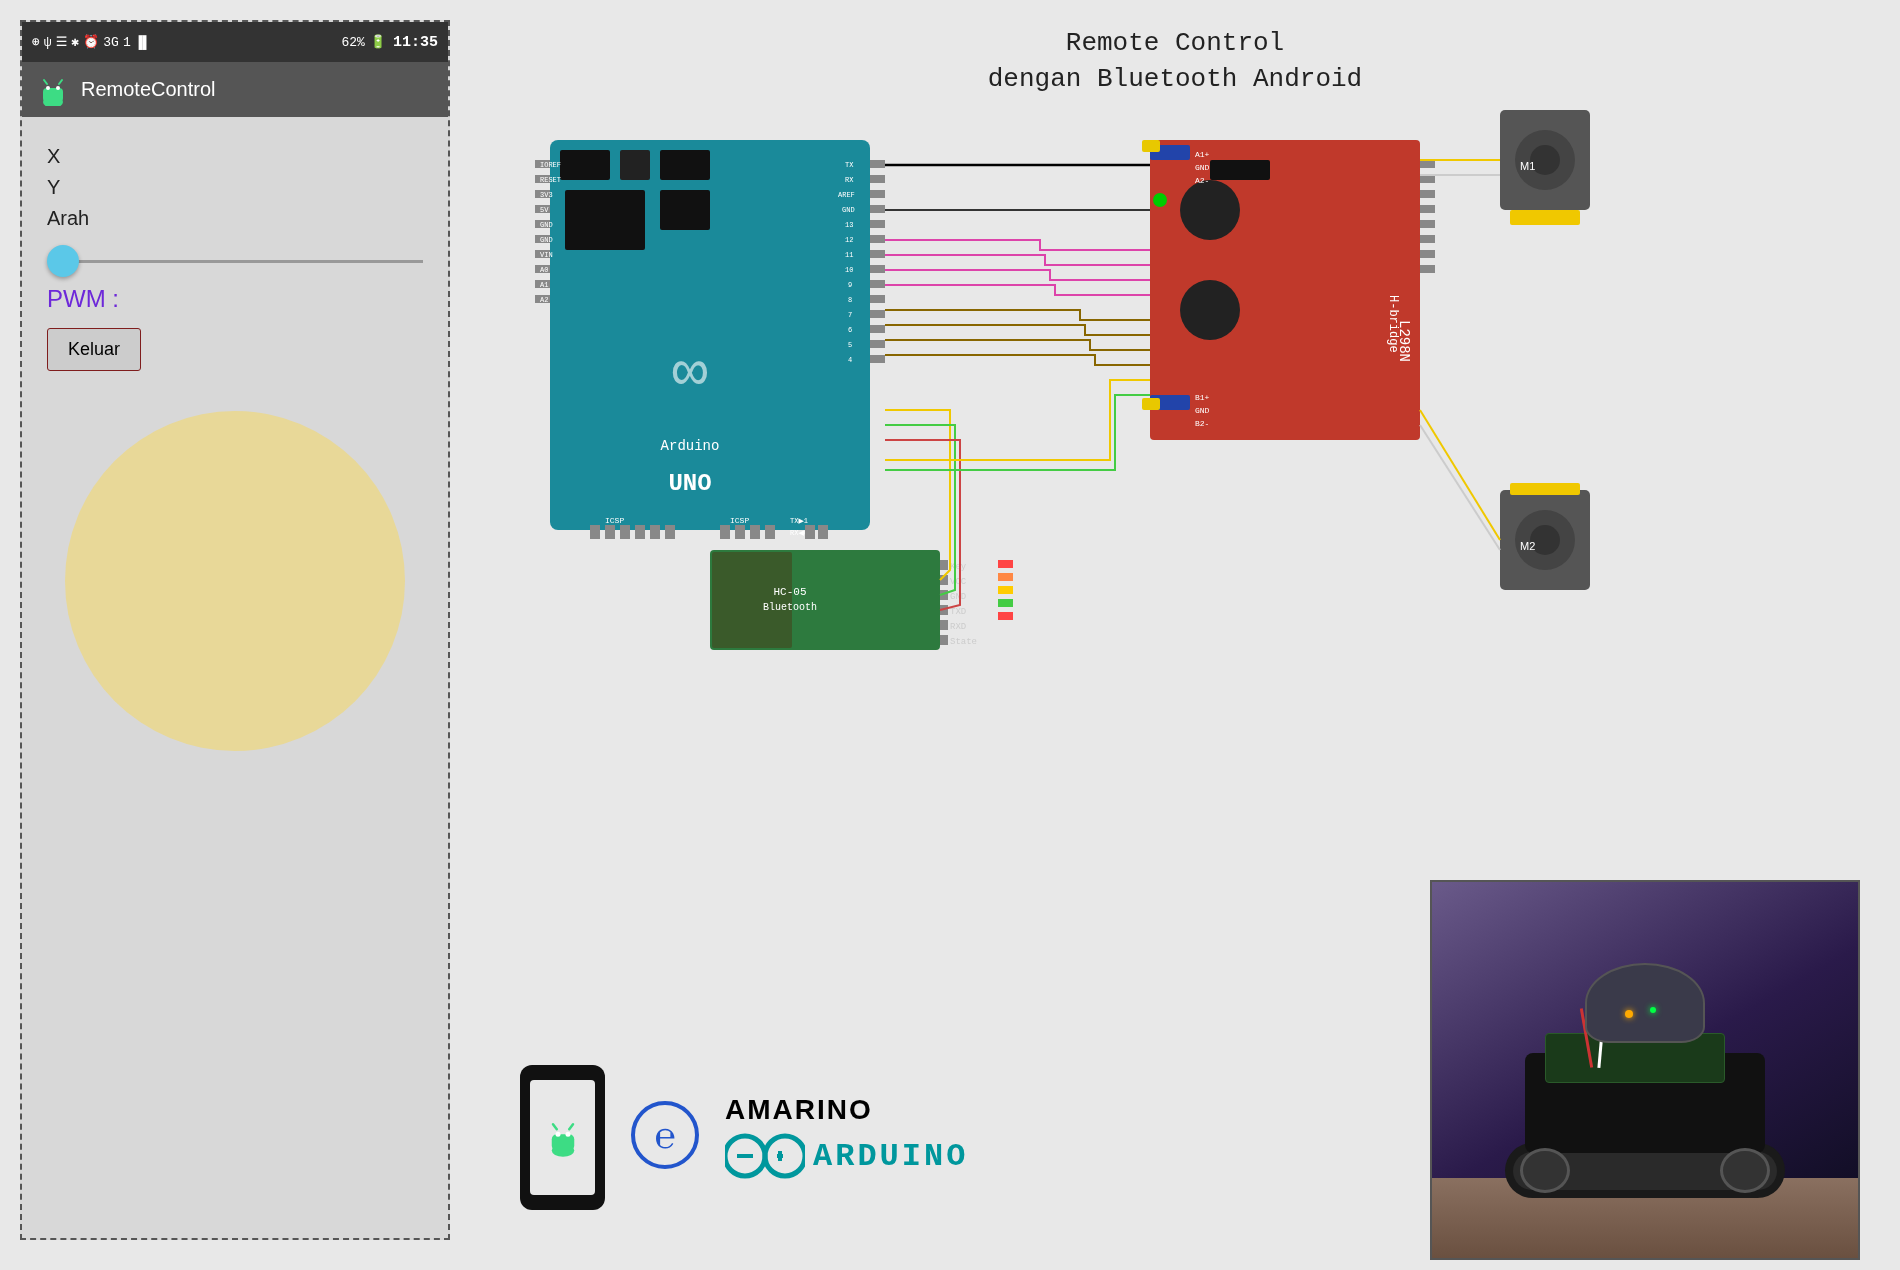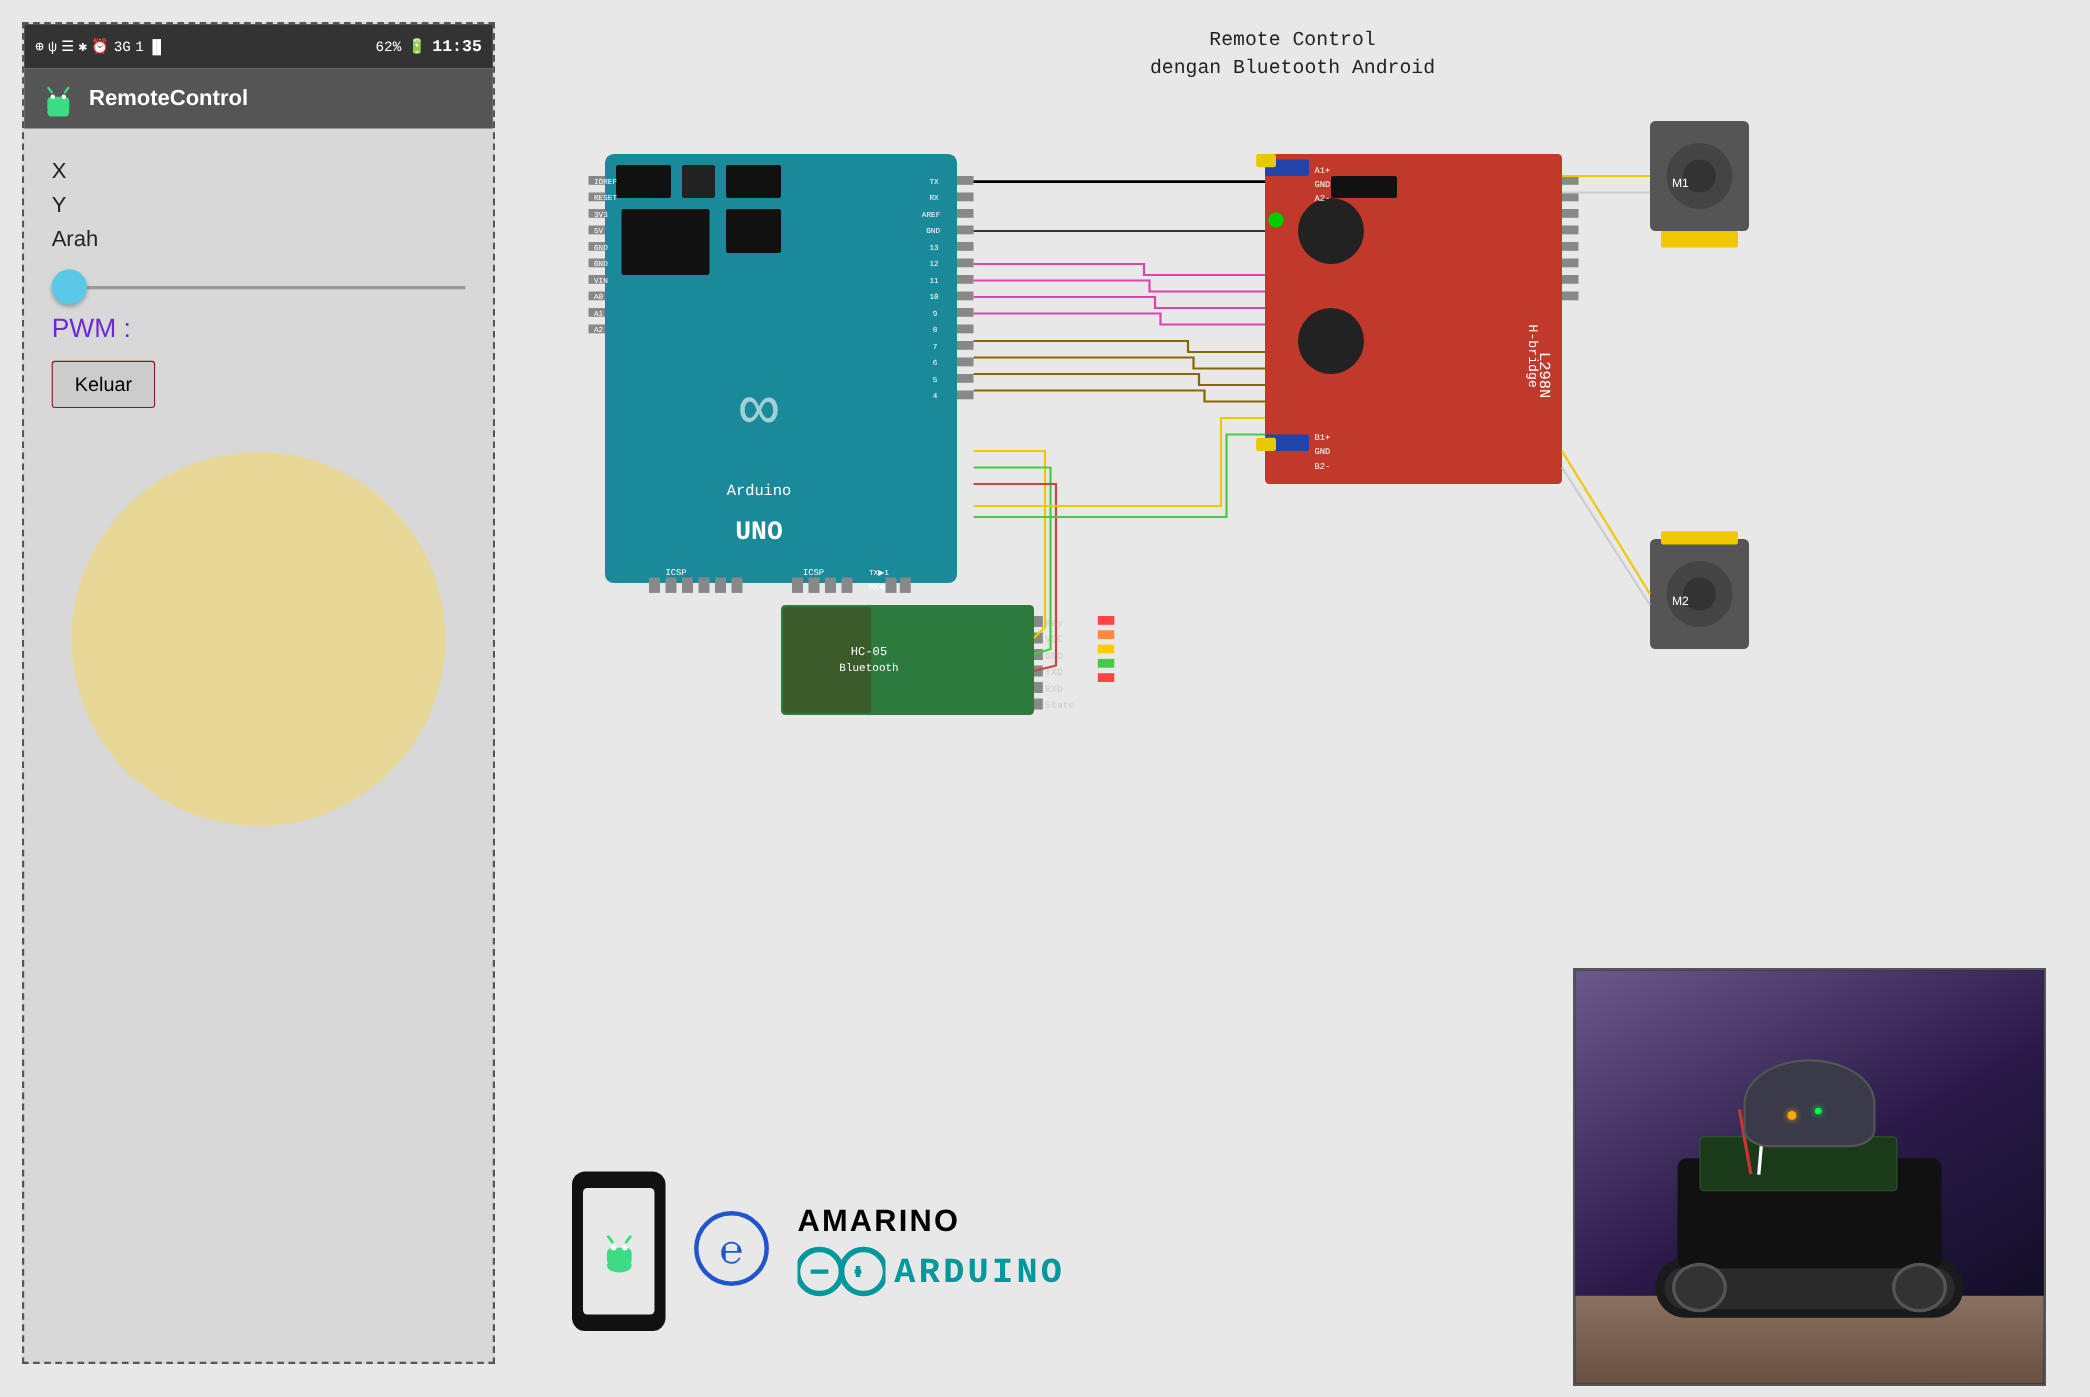--- a/index.html
+++ b/index.html
@@ -55,21 +55,21 @@
     }
 
     #phone-titlebar .android-icon {
       width: 32px;
       height: 32px;
     }
 
     #phone-titlebar .app-title {
       color: white;
       font-size: 20px;
-      font-weight: bold;
+      font-weight: normal;
       font-family: sans-serif;
     }
 
     #phone-content {
       padding: 20px 25px;
       background: #d8d8d8;
     }
 
     .phone-label {
       font-size: 20px;
@@ -139,21 +139,21 @@
       left: 470px;
       top: 10px;
       width: 1410px;
       height: 1260px;
       background: #e8e8e8;
     }
 
     #diagram-title {
       text-align: center;
       font-family: 'Courier New', monospace;
-      font-size: 18px;
+      font-size: 26px;
       color: #222;
       line-height: 1.4;
       margin-top: 15px;
       margin-bottom: 20px;
     }
 
     
     #logos-area {
       position: absolute;
       bottom: 50px;

